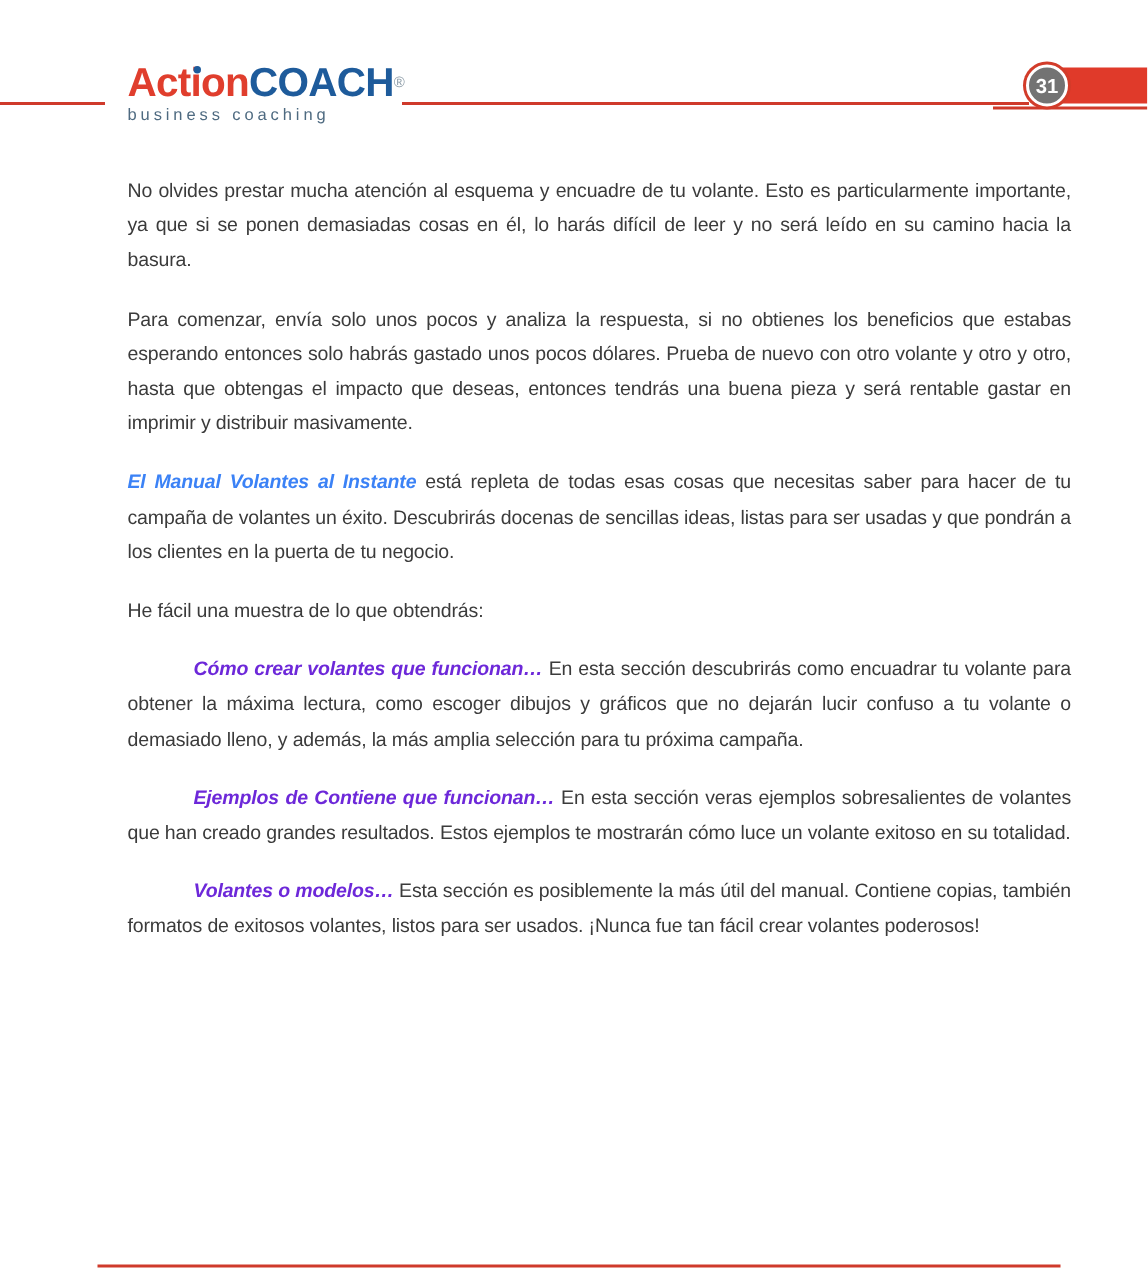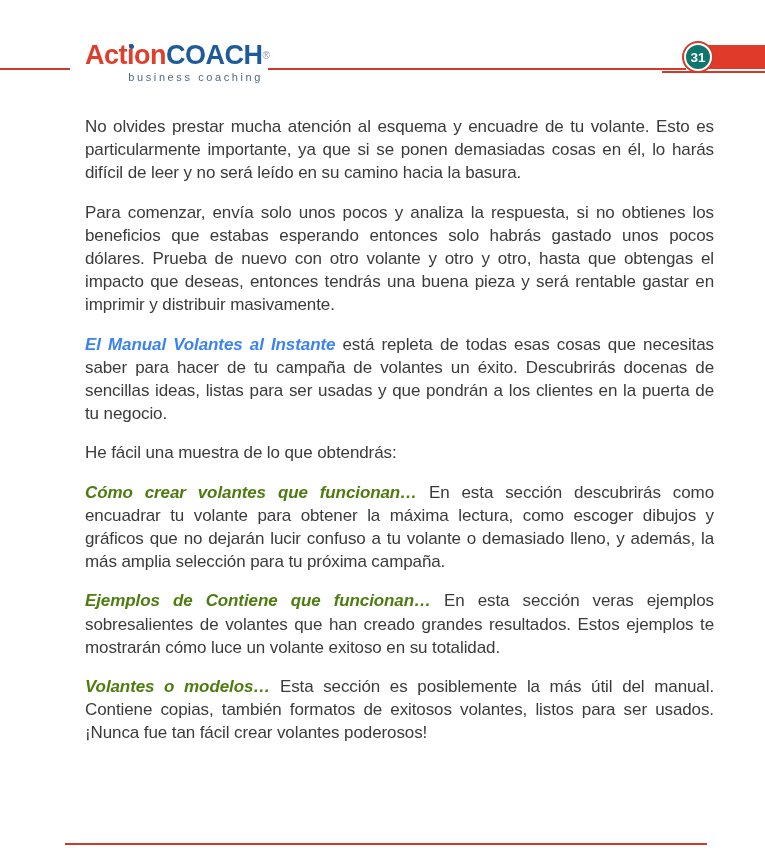--- a/index.html
+++ b/index.html
@@ -13,36 +13,36 @@
   .hline.mid   { left: 268px; top: 68px; width: 418px; }
   .hline.under { left: 662px; top: 71px; width: 103px; }
 
   
   .logo { position: absolute; left: 85px; top: 42px; width: 180px; }
   .logo-line1 { font-size: 27px; font-weight: bold; letter-spacing: -0.5px; line-height: 27px; white-space: nowrap; position: relative; }
   .brand-action { color: #e03e2d; }
   .brand-coach  { color: #1e5b9b; }
   .reg { font-size: 10px; color: #8a9aa6; vertical-align: top; font-weight: normal; }
   .i-dot { position: absolute; left: 44px; top: 2px; width: 5px; height: 5px; border-radius: 50%; background: #1e5b9b; }
-  .tagline { font-size: 11px; letter-spacing: 2.6px; color: #4e6a80; text-align: right; margin-top: 2px; padding-right: 2px; white-space: nowrap; }
+  .tagline { font-size: 11px; letter-spacing: 2.6px; color: #4e6a80; margin-top: 2px; padding-right: 2px; white-space: nowrap; }
 
   
   .page-bar { position: absolute; left: 697px; top: 45px; width: 68px; height: 24px; background: #e03a2a; border-radius: 12px 0 0 12px; }
   .page-badge { position: absolute; left: 684px; top: 43px; width: 28px; height: 28px; border-radius: 50%;
-                background: #0f766e; border: 2.5px solid #ffffff; box-shadow: 0 0 0 2px #d23c2a;
+                background: #737373; border: 2.5px solid #ffffff; box-shadow: 0 0 0 2px #d23c2a;
                 color: #ffffff; font-size: 13.5px; font-weight: bold;
                 display: flex; align-items: center; justify-content: center; z-index: 2; }
 
   
   .content { position: absolute; left: 85px; top: 115px; width: 629px; color: #3b3b3b;
-             font-size: 17px; line-height: 23.2px; letter-spacing: -0.1px; }
+             font-size: 13px; line-height: 23.2px; letter-spacing: -0.1px; }
   .content p { text-align: justify; margin-bottom: 16px; }
   .lead { font-weight: bold; font-style: italic; }
   .lead.red  { color: #3b82f6; }
-  .lead.blue { color: #4d7c0f; }
+  .lead.blue { color: #6d28d9; margin-left: 44px; }
 
   
   .footer-rule { position: absolute; left: 65px; top: 843px; width: 642px; height: 2px; background: #cf3a2b; }
 </style>
 </head>
 <body>
 
 <div class="page">
 
   <div class="hline left"></div>

